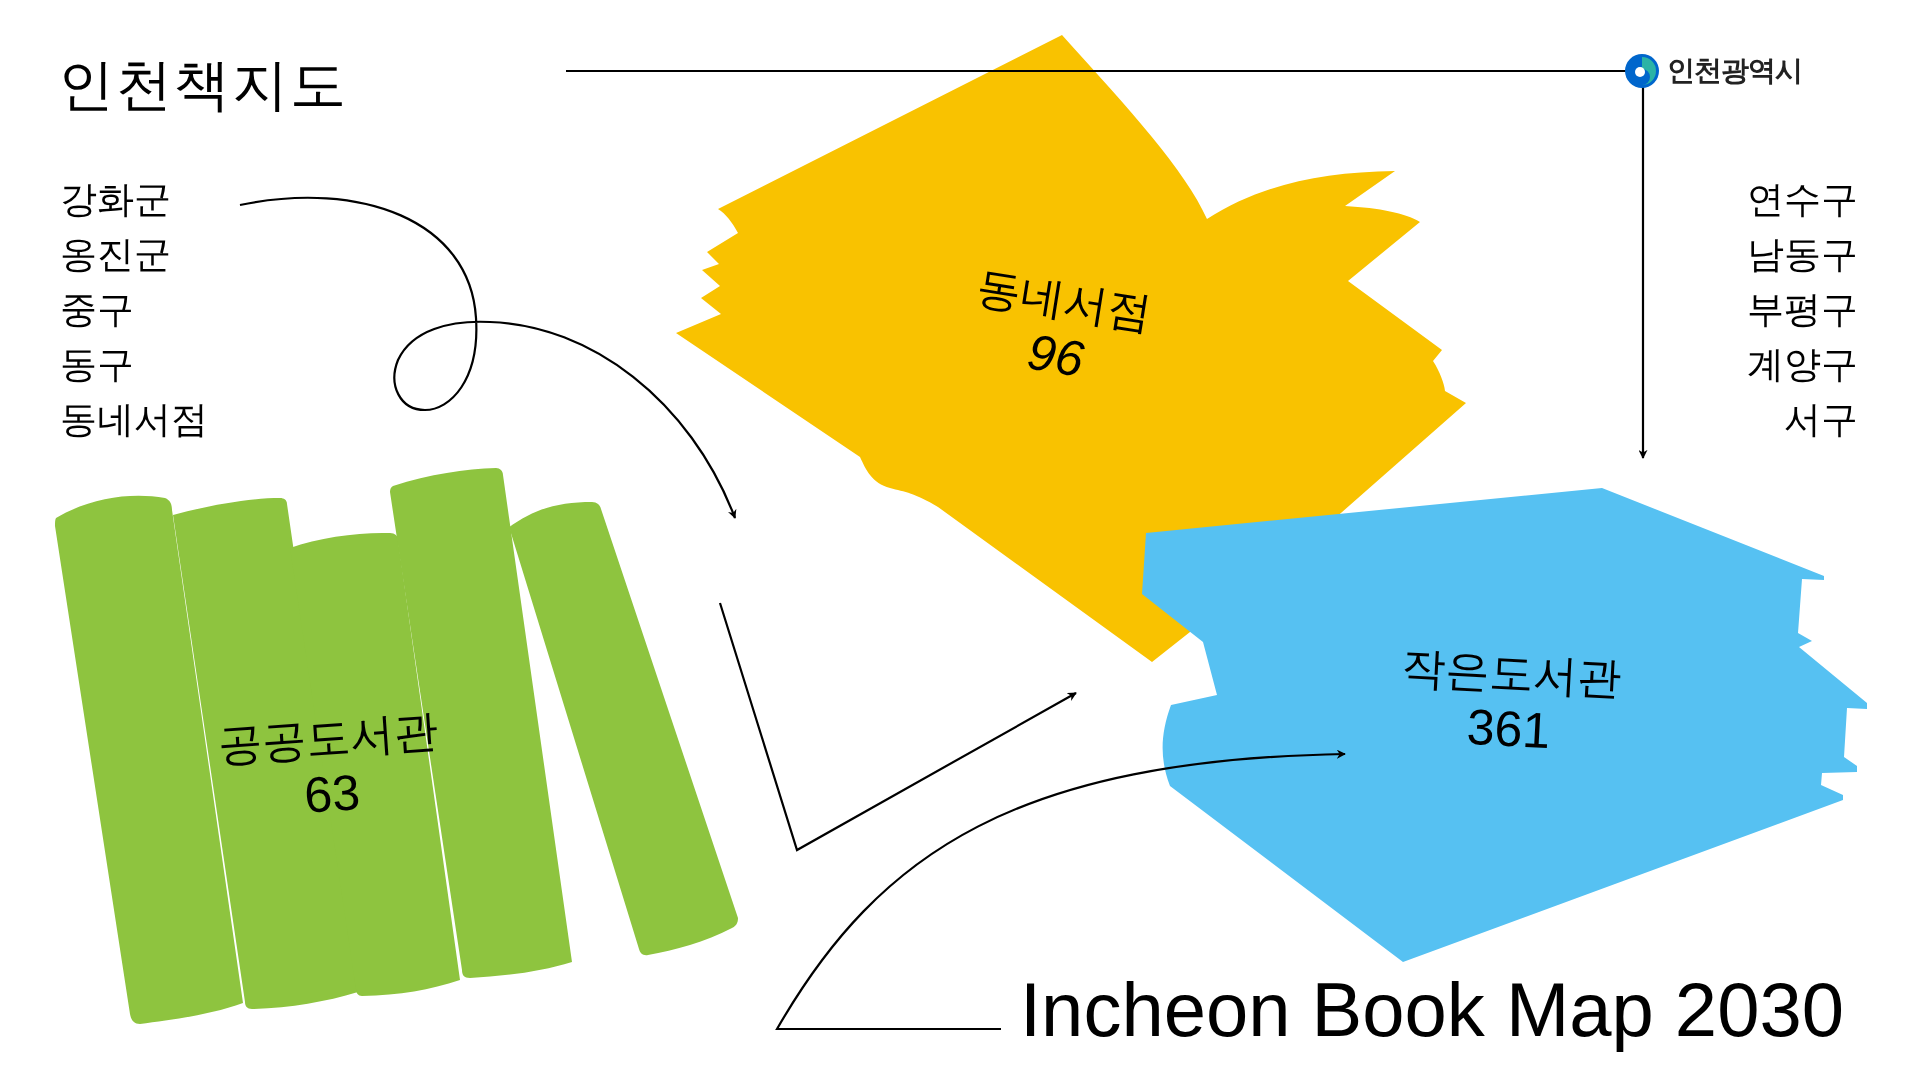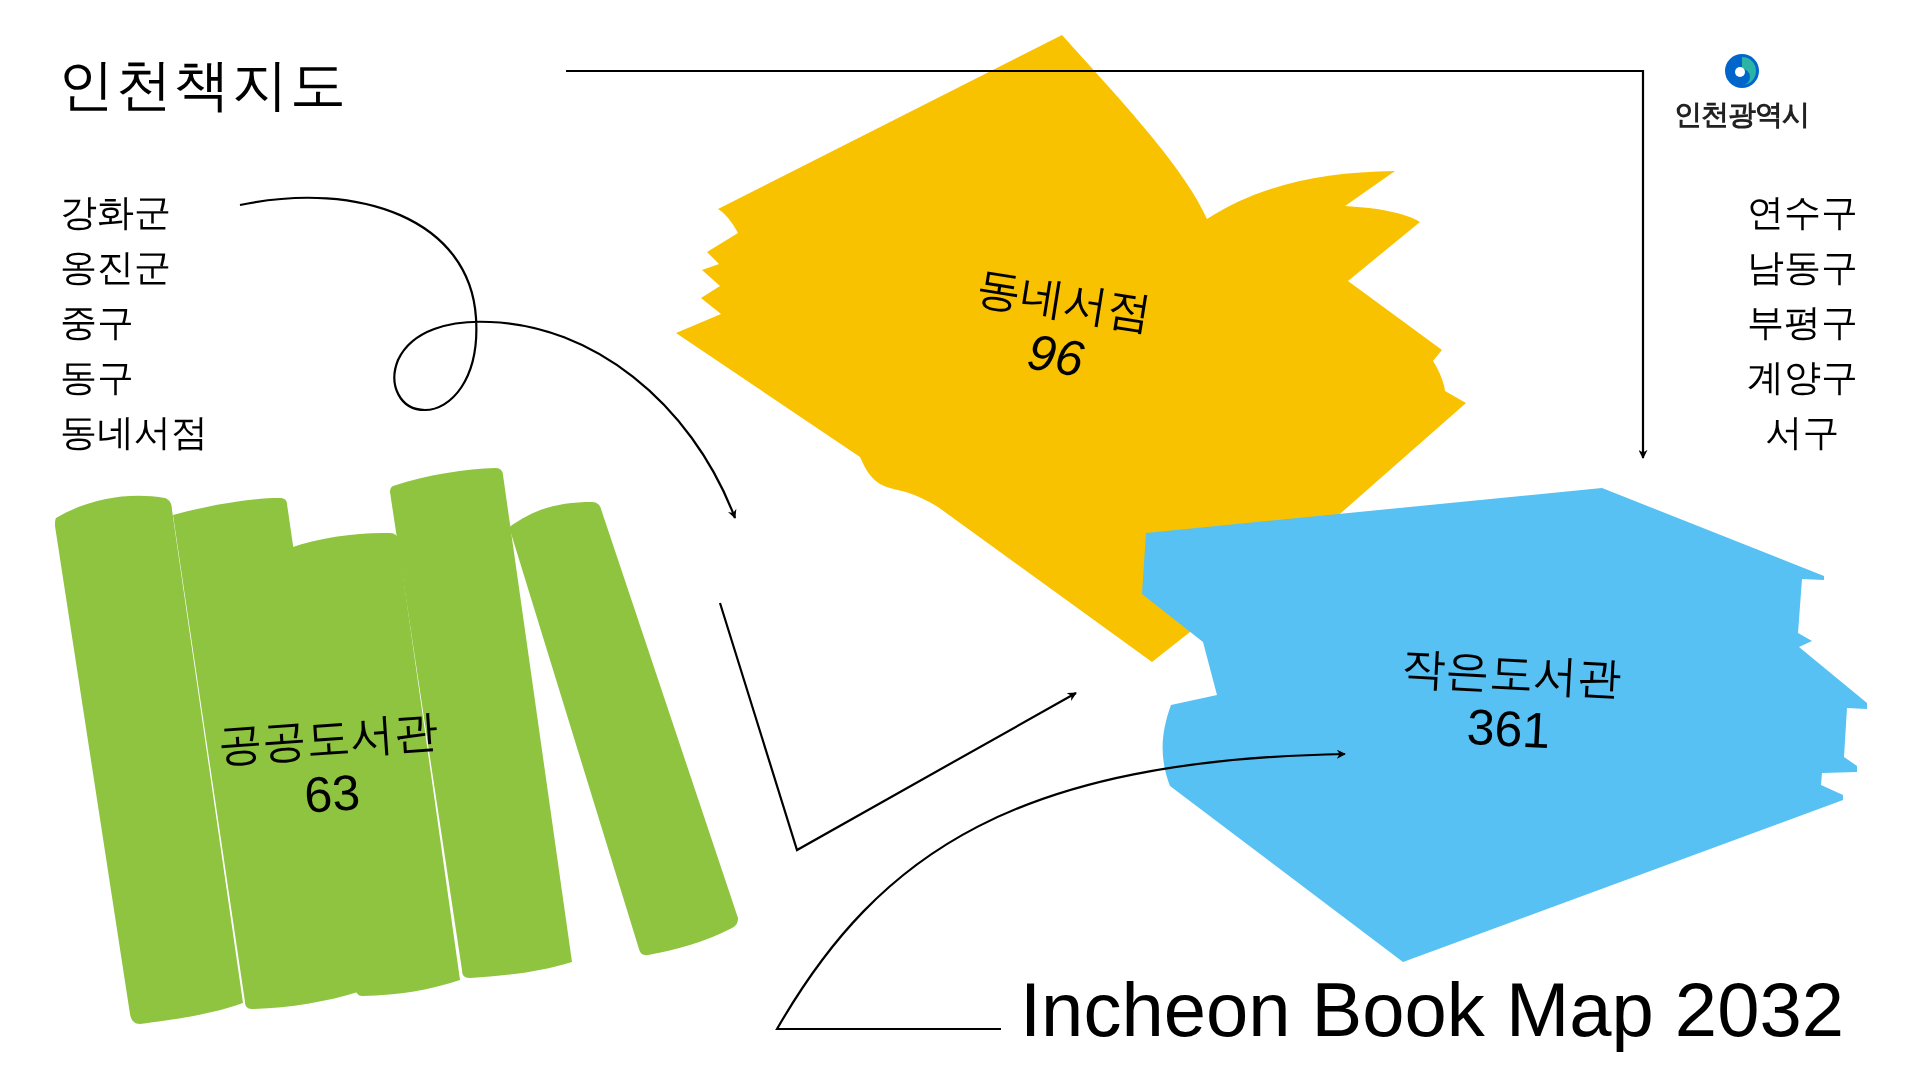--- a/index.html
+++ b/index.html
@@ -1,27 +1,27 @@
 <!DOCTYPE html>
 <html><head>
 <meta charset="utf-8">
 <style>
   html, body { margin:0; padding:0; }
   body { width:1920px; height:1080px; background:#ffffff; position:relative; overflow:hidden;
          font-family:"DejaVu Sans", "Liberation Sans", sans-serif; color:#000; }
   svg.canvas { position:absolute; left:0; top:0; }
   .title { position:absolute; left:58px; top:30px; font-size:56px; line-height:110px; letter-spacing:2px; }
-  .list { position:absolute; top:185px; font-size:37px; line-height:55px; }
+  .list { position:absolute; top:172px; font-size:37px; line-height:55px; }
   .list.left { left:60px; text-align:left; }
-  .list.right { right:62px; text-align:center; }
+  .list.right { right:62px; text-align:right; }
   .list div { white-space:nowrap; }
   .shape-label { position:absolute; text-align:center; font-size:44px; line-height:56px; white-space:nowrap; }
   .shape-label .num { font-family:"Liberation Sans", sans-serif; font-size:50px; }
   .eng { position:absolute; left:1020px; top:970px; font-family:"Liberation Sans", sans-serif; font-size:76px; line-height:80px; white-space:nowrap; }
-  .logo { position:absolute; left:1674px; top:52px; display:flex; align-items:center; gap:6px;flex-direction:column; }
+  .logo { position:absolute; left:1623px; top:52px; display:flex; align-items:center; gap:6px; }
   .logo-text { font-size:28px; font-weight:bold; color:#222; letter-spacing:-1px; }
 </style>
 </head>
 <body>
 
 <svg class="canvas" width="1920" height="1080" viewBox="0 0 1920 1080">
   <defs>
     <marker id="ah" viewBox="0 0 10 10" refX="9" refY="5" markerWidth="9" markerHeight="9" orient="auto-start-reverse" markerUnits="userSpaceOnUse">
       <path d="M0,0 L10,5 L0,10 L3,5 Z" fill="#000"></path>
     </marker>
@@ -82,13 +82,13 @@
 <div class="shape-label" style="left:940px; top:272px; width:240px; transform:rotate(9deg);">
   <div>동네서점</div>
   <div class="num" style="font-style:italic;">96</div>
 </div>
 
 <div class="shape-label" style="left:1380px; top:645px; width:260px; transform:rotate(3deg);">
   <div>작은도서관</div>
   <div class="num">361</div>
 </div>
 
-<div class="eng">Incheon Book Map 2032</div>
+<div class="eng">Incheon Book Map 2030</div>
 
 </body></html>

